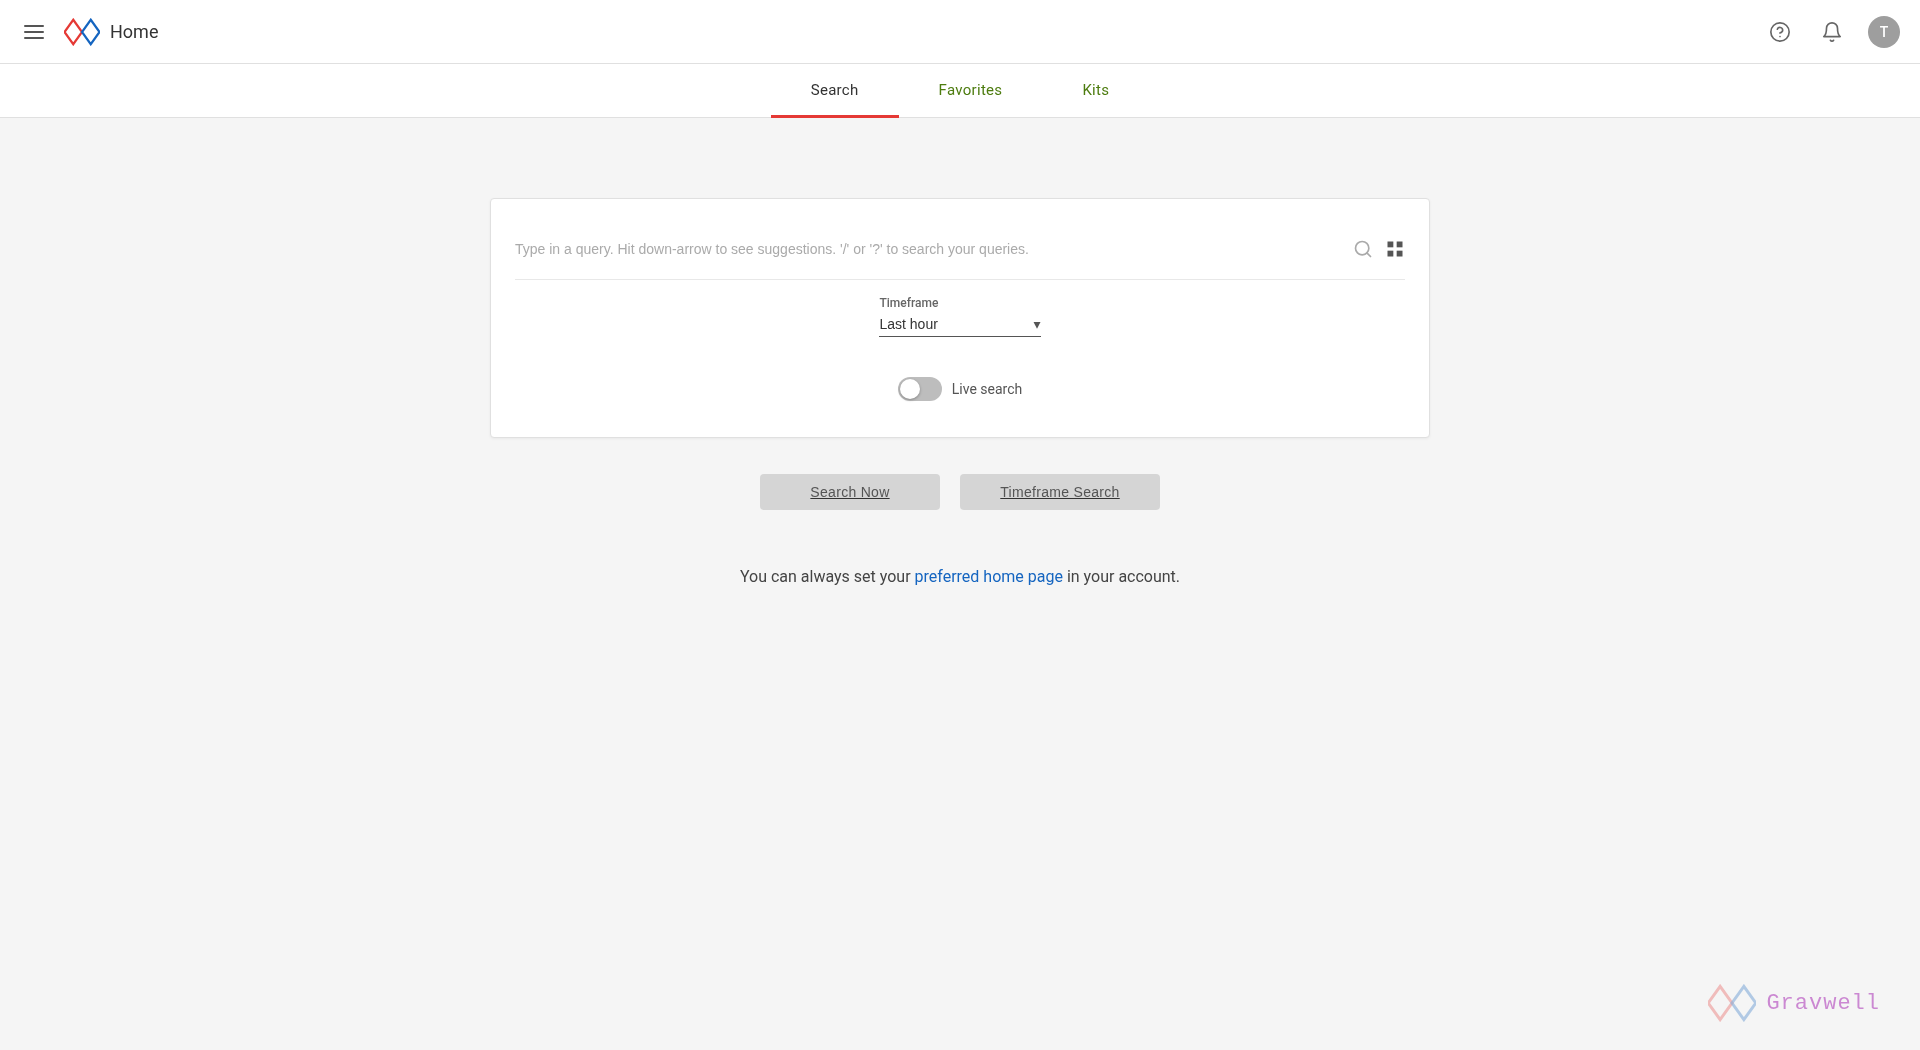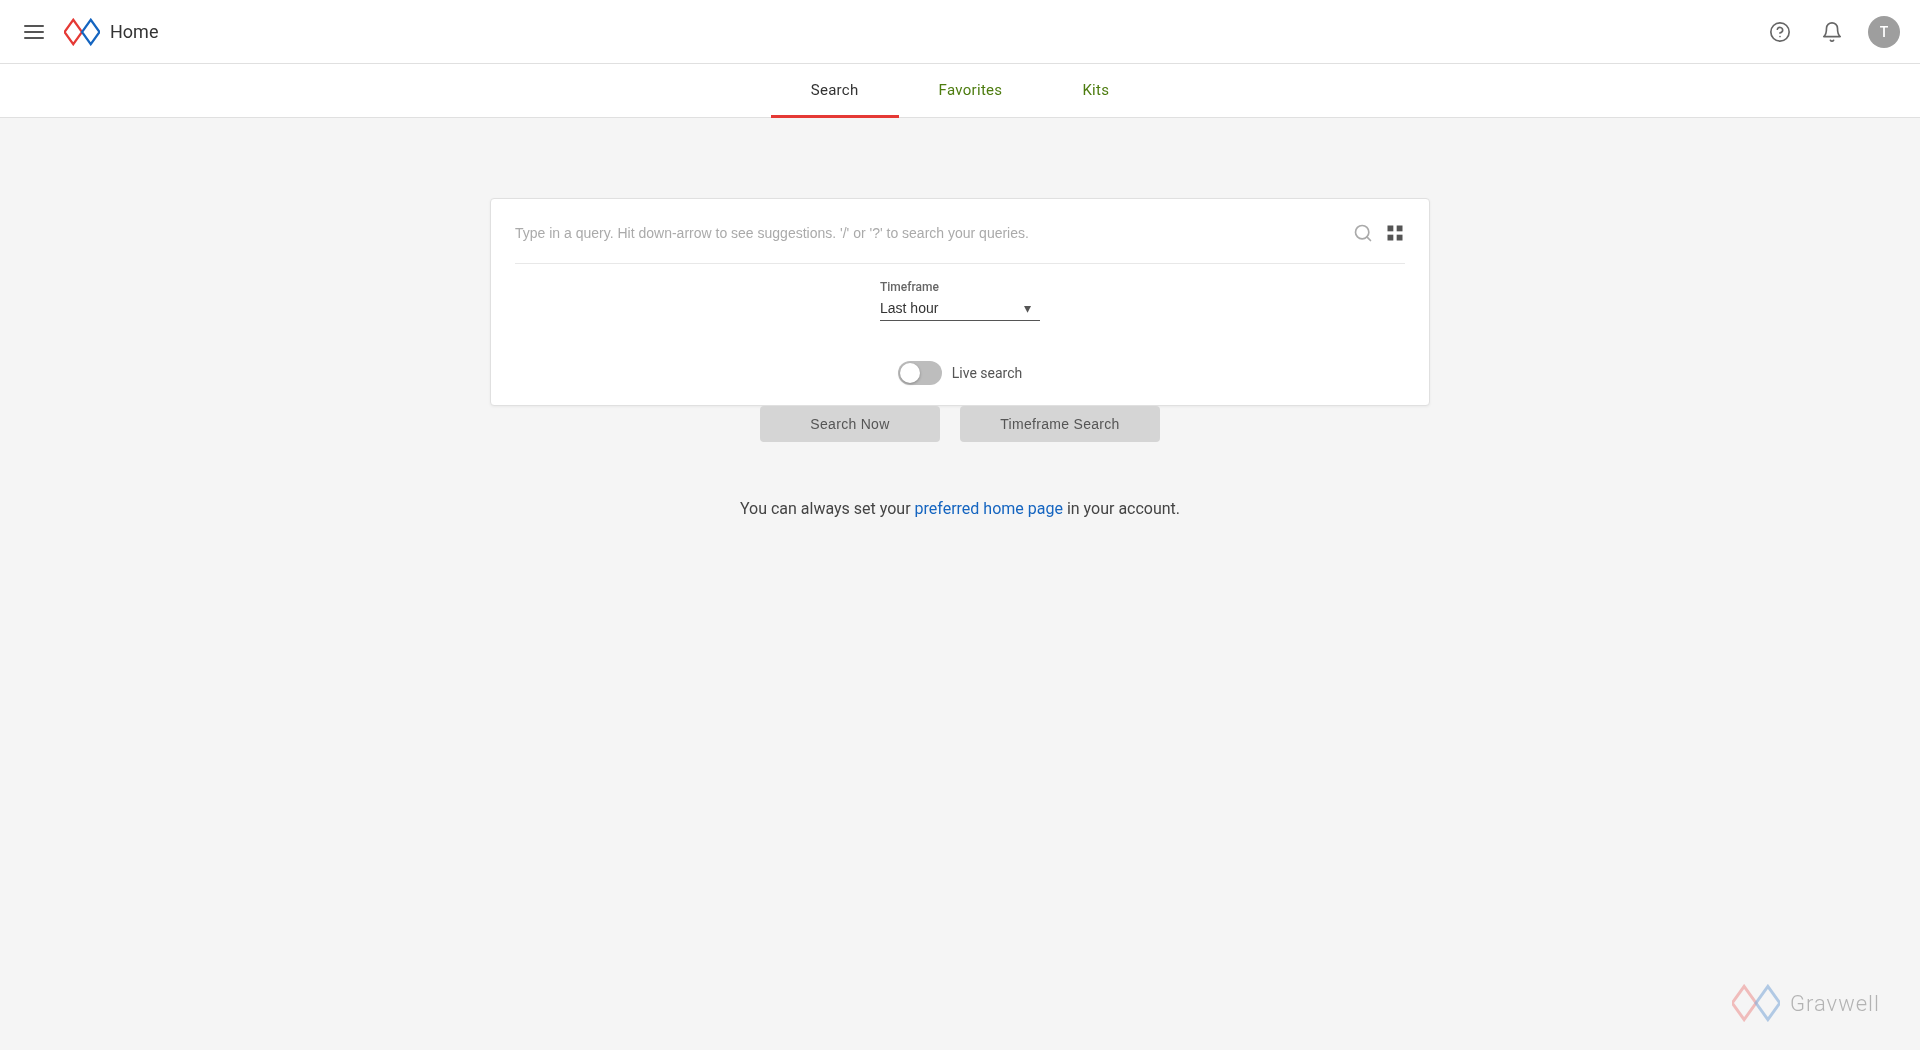--- a/index.html
+++ b/index.html
@@ -130,21 +130,21 @@
       align-items: center;
       padding-top: 80px;
     }
 
     
     .search-box {
       background: #ffffff;
       border: 1px solid #e0e0e0;
       border-radius: 4px;
       width: 940px;
-      padding: 20px 24px;
+      padding: 36px 24px;
       box-shadow: 0 1px 3px rgba(0,0,0,0.05);
     }
 
     .search-input-row {
       display: flex;
       align-items: center;
       gap: 12px;
     }
 
     .search-input {
@@ -196,21 +196,21 @@
 
     .timeframe-label {
       font-size: 12px;
       color: #666;
       font-weight: 500;
     }
 
     .timeframe-select-wrapper {
       display: flex;
       align-items: center;
-      gap: 4px;
+      gap: 14px;
       border-bottom: 1px solid #555;
       padding-bottom: 4px;
       min-width: 160px;
     }
 
     .timeframe-select {
       appearance: none;
       border: none;
       outline: none;
       font-size: 14px;
@@ -271,20 +271,22 @@
 
     .live-update-label {
       font-size: 14px;
       color: #555;
     }
 
     
     .action-buttons {
       display: flex;
       gap: 20px;
+      margin-top: 36px;
+      text-decoration: underline;
     }
 
     .btn {
       padding: 10px 40px;
       border-radius: 4px;
       border: none;
       font-size: 14px;
       cursor: pointer;
       font-weight: 400;
       letter-spacing: 0.3px;
@@ -320,23 +322,24 @@
       bottom: 28px;
       right: 40px;
       display: flex;
       align-items: center;
       gap: 10px;
       opacity: 0.5;
     }
 
     .bottom-logo-text {
       font-size: 22px;
-      color: #737373;
+      color: #a21caf;
       font-weight: 300;
       letter-spacing: 1px;
+      font-family: Liberation Mono, monospace;
     }
 
     
     svg {
       display: block;
     }
   </style>
 </head>
 <body>
 

